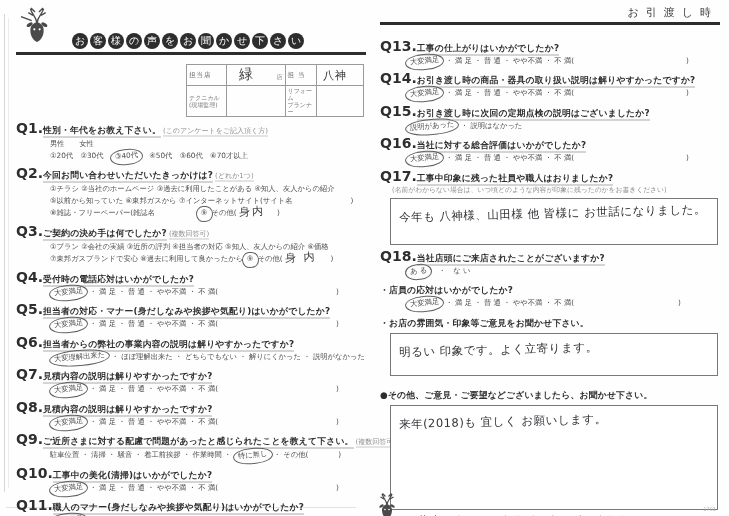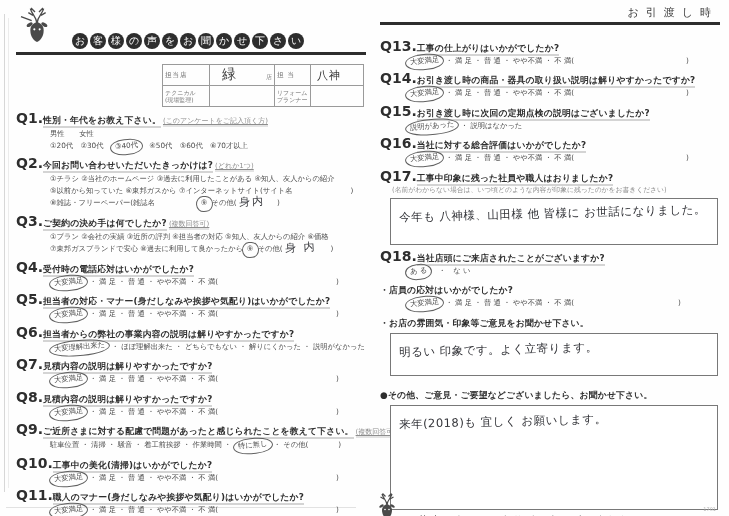--- a/index.html
+++ b/index.html
@@ -15,37 +15,37 @@
 
   
   .brand-row{display:flex;align-items:flex-end;}
   .title-circles{display:flex;gap:2px;margin-left:14px;margin-bottom:1px;}
   .tc{width:16px;height:16px;border-radius:50%;background:#2d2d2d;color:#fff;font-size:10px;
       display:flex;align-items:center;justify-content:center;}
   .title-rule{height:3px;background:#2d2d2d;margin-top:2px;}
   .rule-right{height:2.5px;background:#2d2d2d;margin-top:2px;}
 
   
-  .info-table{margin:9px 2px 4px auto;width:202px;border-collapse:collapse;}
+  .info-table{margin:9px 2px 4px auto;width:178px;border-collapse:collapse;}
   .info-table td{border:1px solid #9a9a9a;font-size:6.5px;color:#666;padding:1px 2px;vertical-align:middle;}
   .lbl{width:40px;letter-spacing:1px;}
   .cell-val{width:58px;position:relative;}
   .cell-val2{width:46px;}
   .suffix{position:absolute;right:2px;top:8px;font-size:6px;color:#777;}
   .hw-cell{font-size:14px;color:#333;display:inline-block;transform:rotate(-3deg);margin-left:10px;}
   .hw-cell2{font-size:11px;color:#333;display:inline-block;transform:rotate(-1deg);margin-left:4px;letter-spacing:1px;}
   .r2 td{height:18px;}
   .tiny2{font-size:6px;line-height:7px;display:block;color:#777;}
 
   
   .q{margin-top:4px;}
   .q-head{white-space:nowrap;line-height:13px;}
   .q-no{font-weight:bold;font-size:14px;color:#2e2e2e;margin-top:37px;}
   .q-title{font-weight:bold;font-size:8.8px;color:#2e2e2e;border-bottom:2px solid #d4d4d4;padding-bottom:1px;letter-spacing:0.2px;}
-  .q-note{font-size:7px;color:#8d8d8d;border-bottom:2px solid #e3e3e3;margin-left:2px;text-decoration:underline;}
+  .q-note{font-size:7px;color:#8d8d8d;border-bottom:2px solid #e3e3e3;margin-left:2px;}
   .q-note-line{font-size:6.8px;color:#8d8d8d;margin-left:12px;line-height:10px;}
   .opts{margin-left:34px;font-size:7.3px;line-height:11.5px;color:#4c4c4c;}
   .page-right .opts{margin-left:26px;}
   .sub .q-title,.other .q-title{border-bottom:none;}
   .other{margin-top:10px;}
   .circle-mark{display:inline-block;border:1.4px solid #606060;border-radius:50% / 58%;
                padding:0 4px 2px;margin:-2px -1px;transform:rotate(-5deg);}
   .hw-inline{font-size:11px;color:#34353a;display:inline-block;transform:rotate(-3deg);letter-spacing:2px;}
   .gap{display:inline-block;}
 

